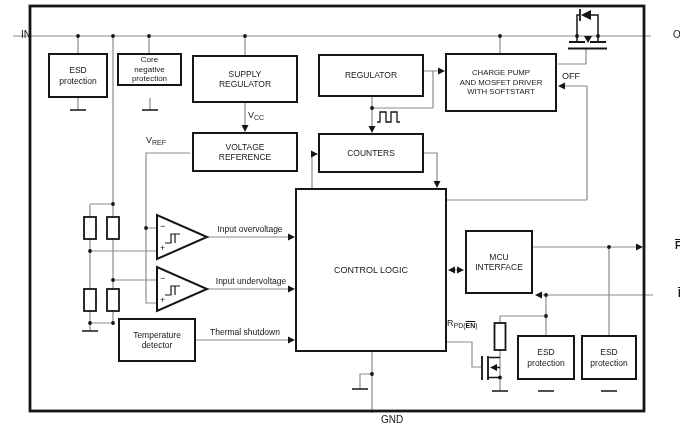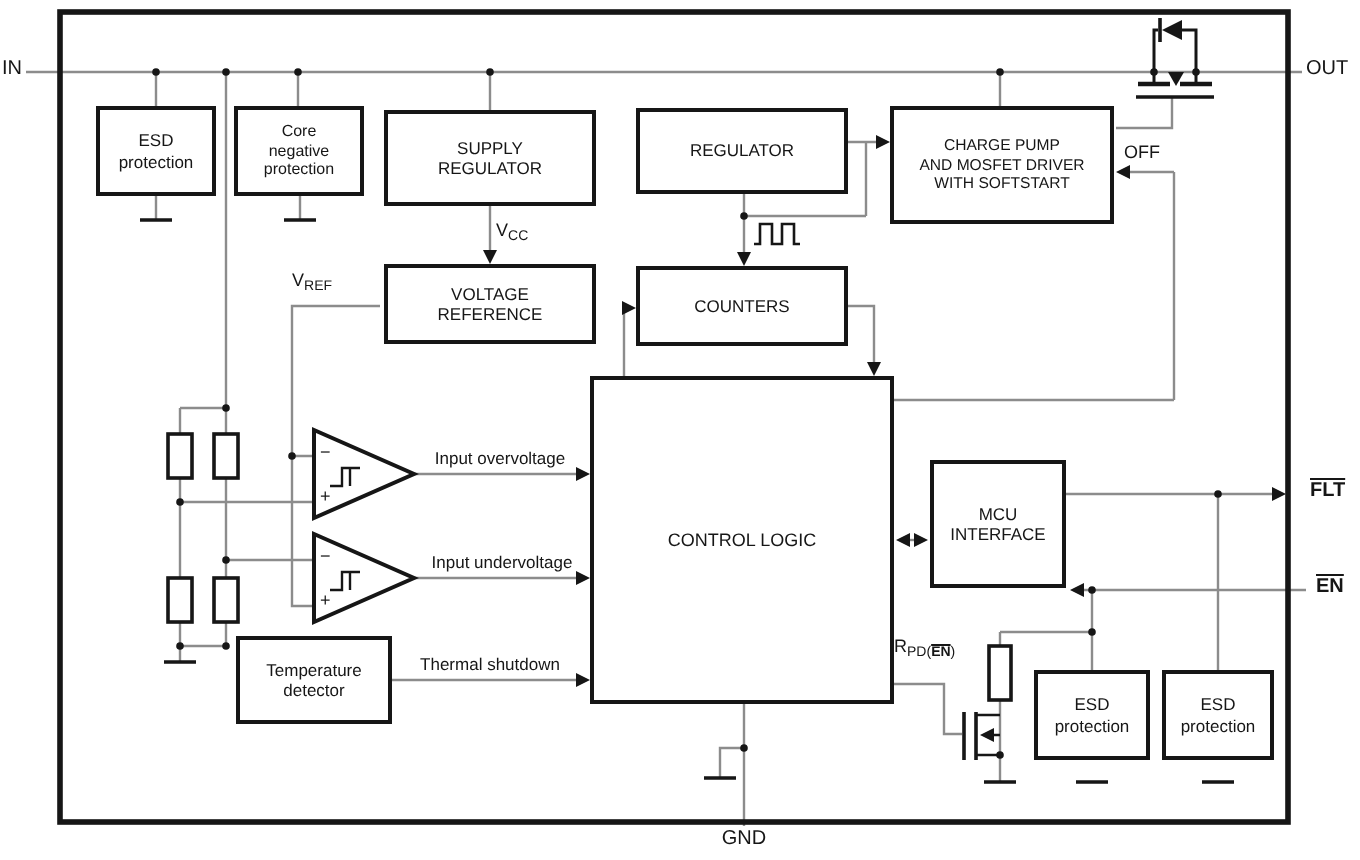--- a/index.html
+++ b/index.html
@@ -17,21 +17,21 @@
     position:absolute;box-sizing:border-box;border:2.5px solid var(--ink);
     background:#fff;display:flex;align-items:center;justify-content:center;
     text-align:center;line-height:1.2;
   }
   .block span{white-space:pre-line;}
   .lbl{position:absolute;white-space:nowrap;}
   .center{text-align:center;}
   .ov{text-decoration:overline;font-weight:bold;}
   .sub{font-size:7px;vertical-align:-2px;}
   .f8{font-size:8px;}  .f85{font-size:8.5px;} .f78{font-size:7.8px;}
-  .f9{font-size:9px;}  .f10{font-size:10px;}
+  .f9{font-size:9px;}  .f10{font-size:10px;margin-left:20px;}
 </style>
 </head>
 <body>
 
 <div id="stage">
 
   <svg id="wires" viewBox="0 0 680 430">
 
     <g>
       <path class="wire" d="M13,36 H651"></path>
@@ -151,21 +151,21 @@
       <circle class="fillink" cx="546" cy="295" r="1.9"></circle>
         <circle class="fillink" cx="546" cy="316" r="1.9"></circle>
       <circle class="fillink" cx="500" cy="377.5" r="1.9"></circle>
     </g>
   </svg>
 
   <div class="block f85" style="left:48px;top:53px;width:60px;height:45px">
       <span>ESD
 protection</span>
     </div>
-  <div class="block f8" style="left:117px;top:53px;width:65px;height:45px">
+  <div class="block f8" style="left:117px;top:53px;width:65px;height:33px">
       <span>Core
 negative
 protection</span>
     </div>
   <div class="block f85" style="left:192px;top:55px;width:106px;height:48px">
       <span>SUPPLY
 REGULATOR</span>
     </div>
   <div class="block f85" style="left:318px;top:54px;width:106px;height:43px">
       <span>REGULATOR</span>

